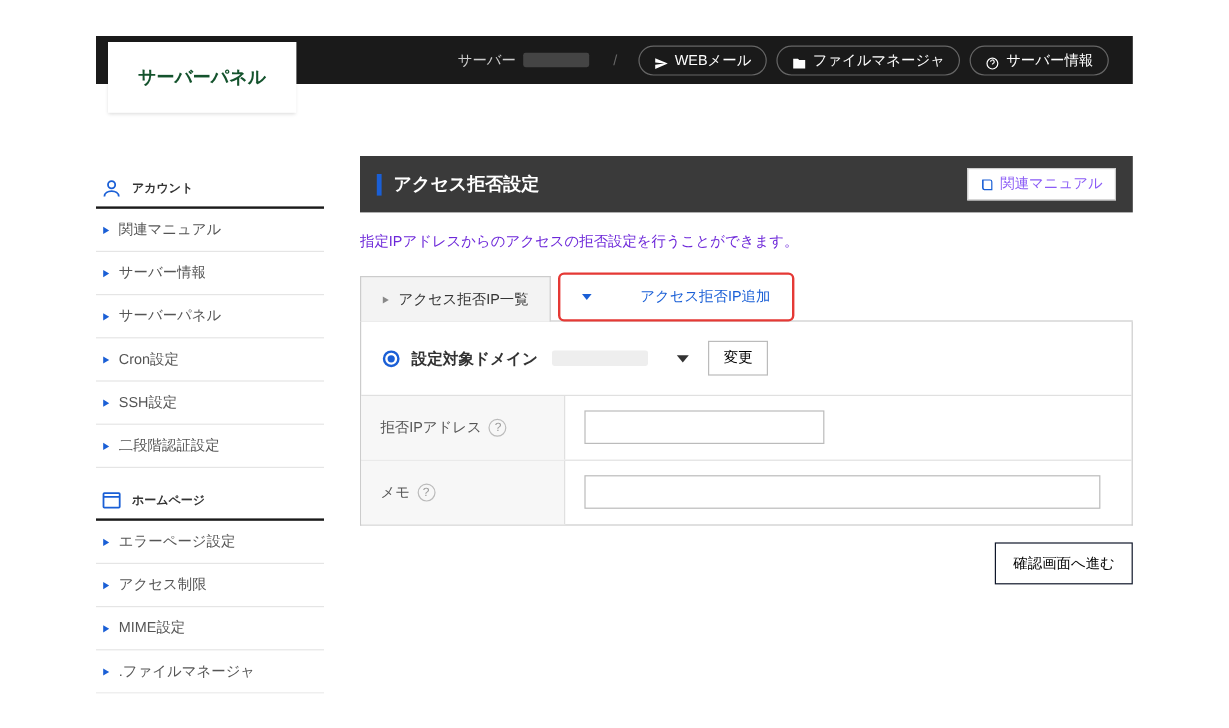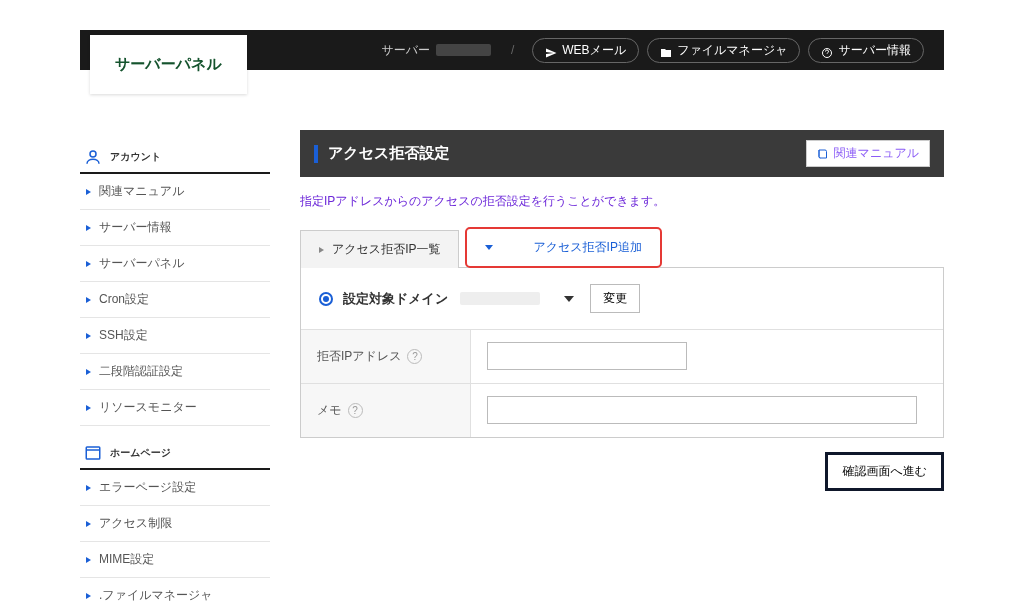--- a/index.html
+++ b/index.html
@@ -41,21 +41,21 @@
     .sel-wrap { margin-left:10px; display:inline-flex; align-items:center; padding:4px 8px; cursor:pointer; }
     .caretd { width:0; height:0; border-left:5px solid transparent; border-right:5px solid transparent; border-top:6px solid #333; margin-left:6px; }
     .chg-btn { margin-left:8px; border:1px solid #bbb; background:#fff; padding:5px 12px; font-size:12px; cursor:pointer; }
     .frow { display:flex; border-bottom:1px solid #e0e0e0; }
     .flabel { width:170px; background:#f7f7f7; padding:18px 16px; font-size:12px; color:#555; display:flex; align-items:center; border-right:1px solid #e0e0e0; }
     .help { display:inline-flex; width:15px; height:15px; border:1px solid #bbb; border-radius:50%; color:#999; font-size:10px; align-items:center; justify-content:center; margin-left:6px; cursor:pointer; }
     .fval { flex:1; padding:12px 16px; }
     .tin { width:200px; height:28px; border:1px solid #bbb; padding:0 6px; font-size:12px; }
     .tin.wide { width:100%; max-width:430px; }
     .actions { text-align:right; margin-top:14px; }
-    .proceed { border:3px solid #0f172a; background:#fff; padding:8px 14px; font-size:12px; cursor:pointer; }
+    .proceed { border:1px solid #0f172a; background:#fff; padding:8px 14px; font-size:12px; cursor:pointer; }
   </style>
 </head>
 <body>
 
 <div class="page">
   <div class="topbar">
     <div class="logo-box">サーバーパネル</div>
     <span class="tb-text">サーバー</span>
     <span class="tb-redact"></span>
     <span class="tb-sep">/</span>
@@ -119,26 +119,20 @@
               <span class="chev"></span>
               <span>SSH設定</span>
             </a>
           </li>
         <li>
             <a>
               <span class="chev"></span>
               <span>二段階認証設定</span>
             </a>
           </li>
-        <li>
-            <a>
-              <span class="chev"></span>
-              <span>リソースモニター</span>
-            </a>
-          </li>
       </ul>
 
       <div class="cat">
         <svg width="18" height="18" viewBox="0 0 24 24" fill="none" stroke="#1a5fd6" stroke-width="2">
             <rect x="3" y="4" width="18" height="16" rx="1"></rect>
             <path d="M3 8h18"></path>
           </svg>
         <span>ホームページ</span>
       </div>
       <ul class="sidelist">

